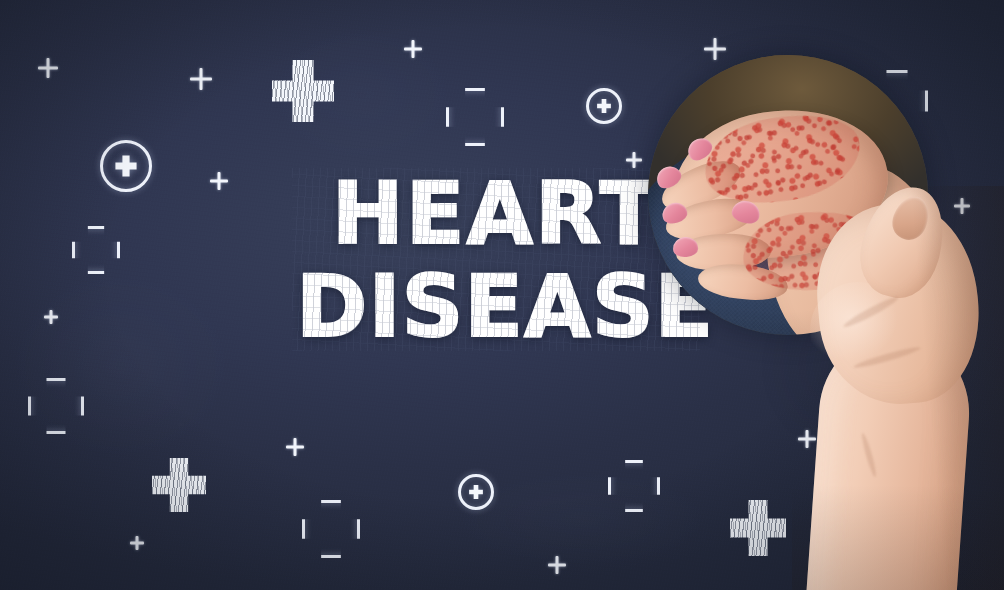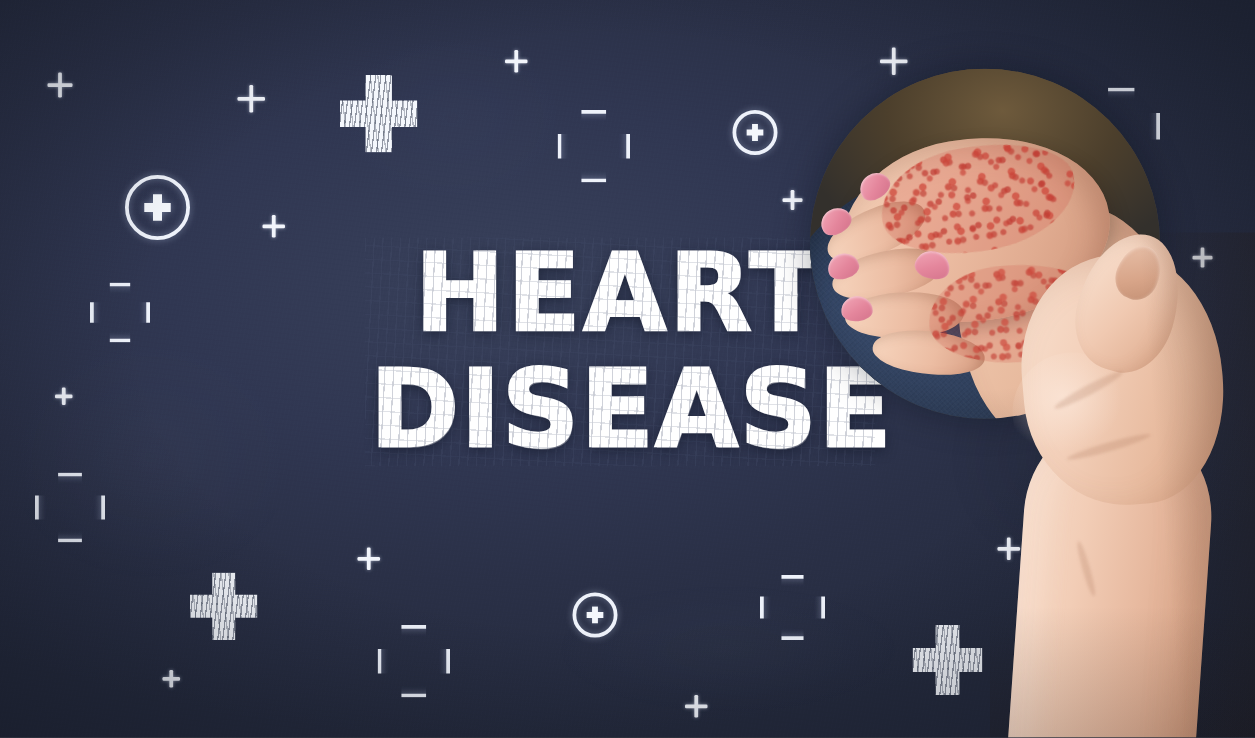--- a/index.html
+++ b/index.html
@@ -105,21 +105,21 @@
     width: 46%;
     height: 46%;
     background: #f4f7fc;
     clip-path: polygon(33% 0, 67% 0, 67% 33%, 100% 33%, 100% 67%, 67% 67%, 67% 100%, 33% 100%, 33% 67%, 0 67%, 0 33%, 33% 33%);
   }
 
   
   #headline {
     position: absolute;
     left: 296px;
-    top: 194px;
+    top: 172px;
     width: 400px;
     z-index: 4;
     pointer-events: none;
   }
   .head-line {
     color: #ffffff;
     font-family: "DejaVu Sans", sans-serif;
     font-weight: 700;
     letter-spacing: 2px;
     line-height: .96;

